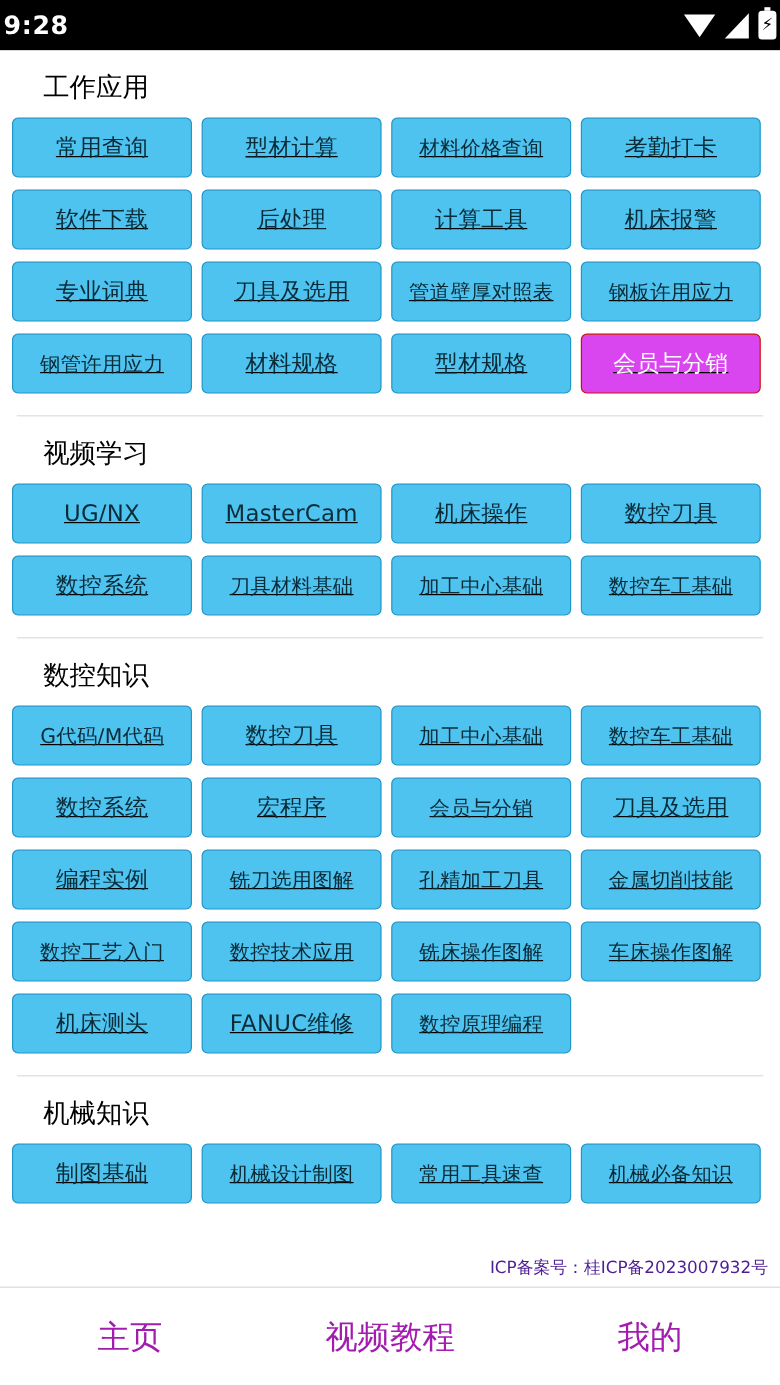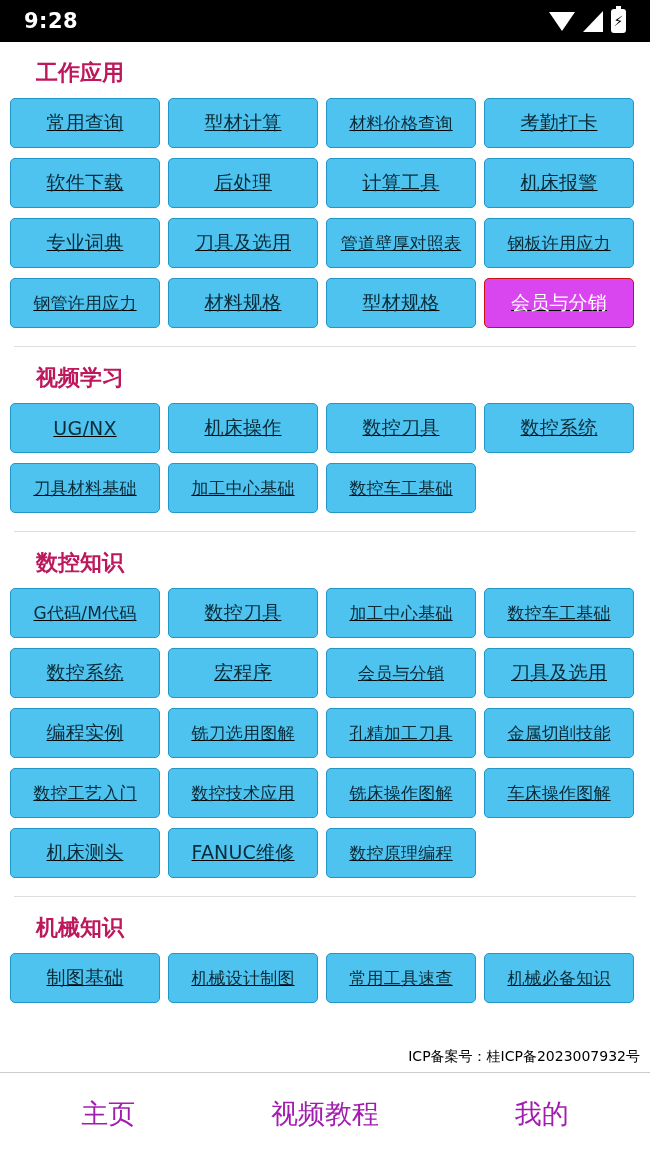--- a/index.html
+++ b/index.html
@@ -18,21 +18,21 @@
     position: relative;
   }
   
   .statusbar {
     height: 42px;
     background: #000000;
     color: #ffffff;
     display: flex;
     align-items: center;
     justify-content: space-between;
-    padding: 0 24px;
+    padding: 0 3px;
     flex: 0 0 42px;
   }
   .status-clock {
     font-size: 21px;
     font-weight: bold;
     letter-spacing: 0.5px;
   }
   .status-icons {
     display: flex;
     align-items: center;
@@ -75,23 +75,23 @@
   .content {
     flex: 1 1 auto;
     overflow: hidden;
     padding: 0 0 0 0;
     background: #ffffff;
     position: relative;
   }
   .section { padding: 0 10px; }
   .section-title {
     font-size: 22px;
-    color: #be185d;
+    color: #000000;
     padding: 16px 0 10px 26px;
-    font-weight: bold;
+    font-weight: normal;
   }
   .grid {
     display: flex;
     flex-wrap: wrap;
     gap: 10px 8px;
     text-decoration: underline;
   }
   .tile {
     width: 150px;
     height: 50px;
@@ -118,21 +118,21 @@
     margin: 18px 14px 0 14px;
   }
   
   .icp-note {
     position: absolute;
     left: 0; right: 0;
     bottom: 0;
     text-align: right;
     padding: 4px 10px 6px 0;
     font-size: 14px;
-    color: #000000;
+    color: #4c1d95;
     background: #ffffff;
   }
   
   .bottomnav {
     flex: 0 0 82px;
     height: 82px;
     background: #ffffff;
     border-top: 1px solid #cccccc;
     display: flex;
     align-items: center;
@@ -180,20 +180,21 @@
         <div class="tile">型材规格</div>
         <div class="tile accent">会员与分销</div>
       </div>
     </div>
     <div class="divider"></div>
 
     <div class="section">
       <div class="section-title">视频学习</div>
       <div class="grid">
         <div class="tile">UG/NX</div>
+        <div class="tile">MasterCam</div>
         <div class="tile">机床操作</div>
         <div class="tile">数控刀具</div>
         <div class="tile">数控系统</div>
         <div class="tile small">刀具材料基础</div>
         <div class="tile small">加工中心基础</div>
         <div class="tile small">数控车工基础</div>
       </div>
     </div>
     <div class="divider"></div>
 

